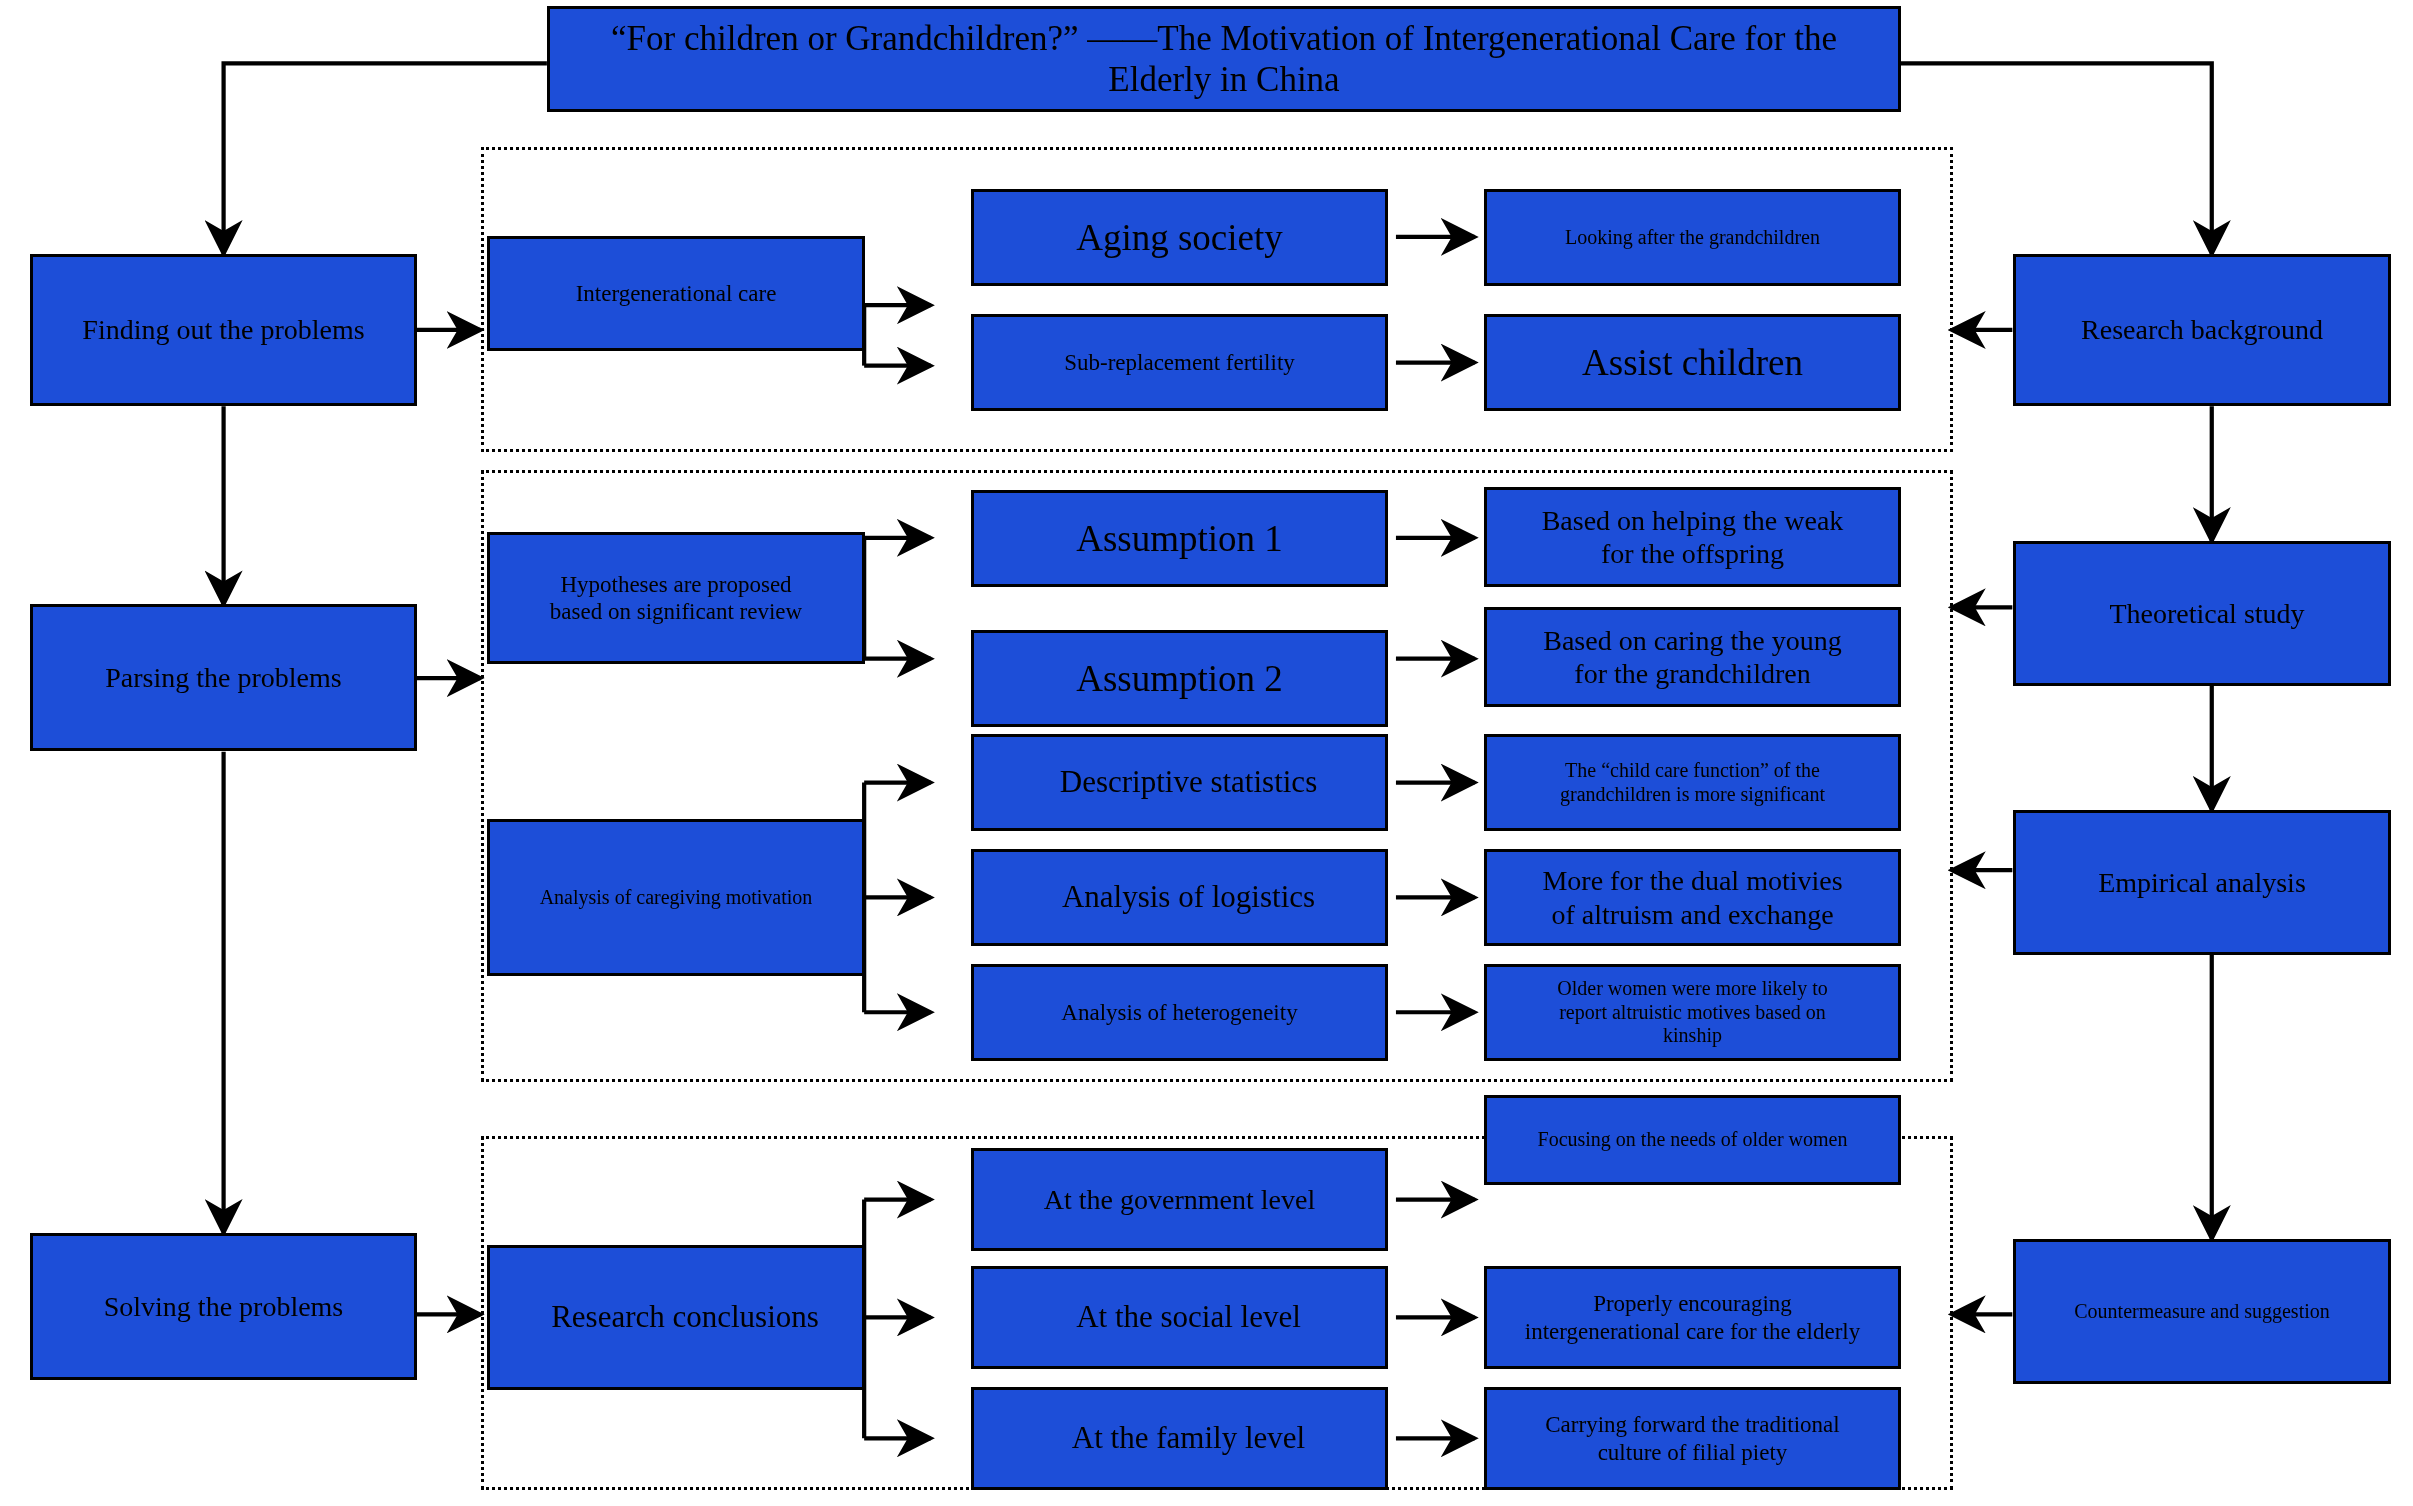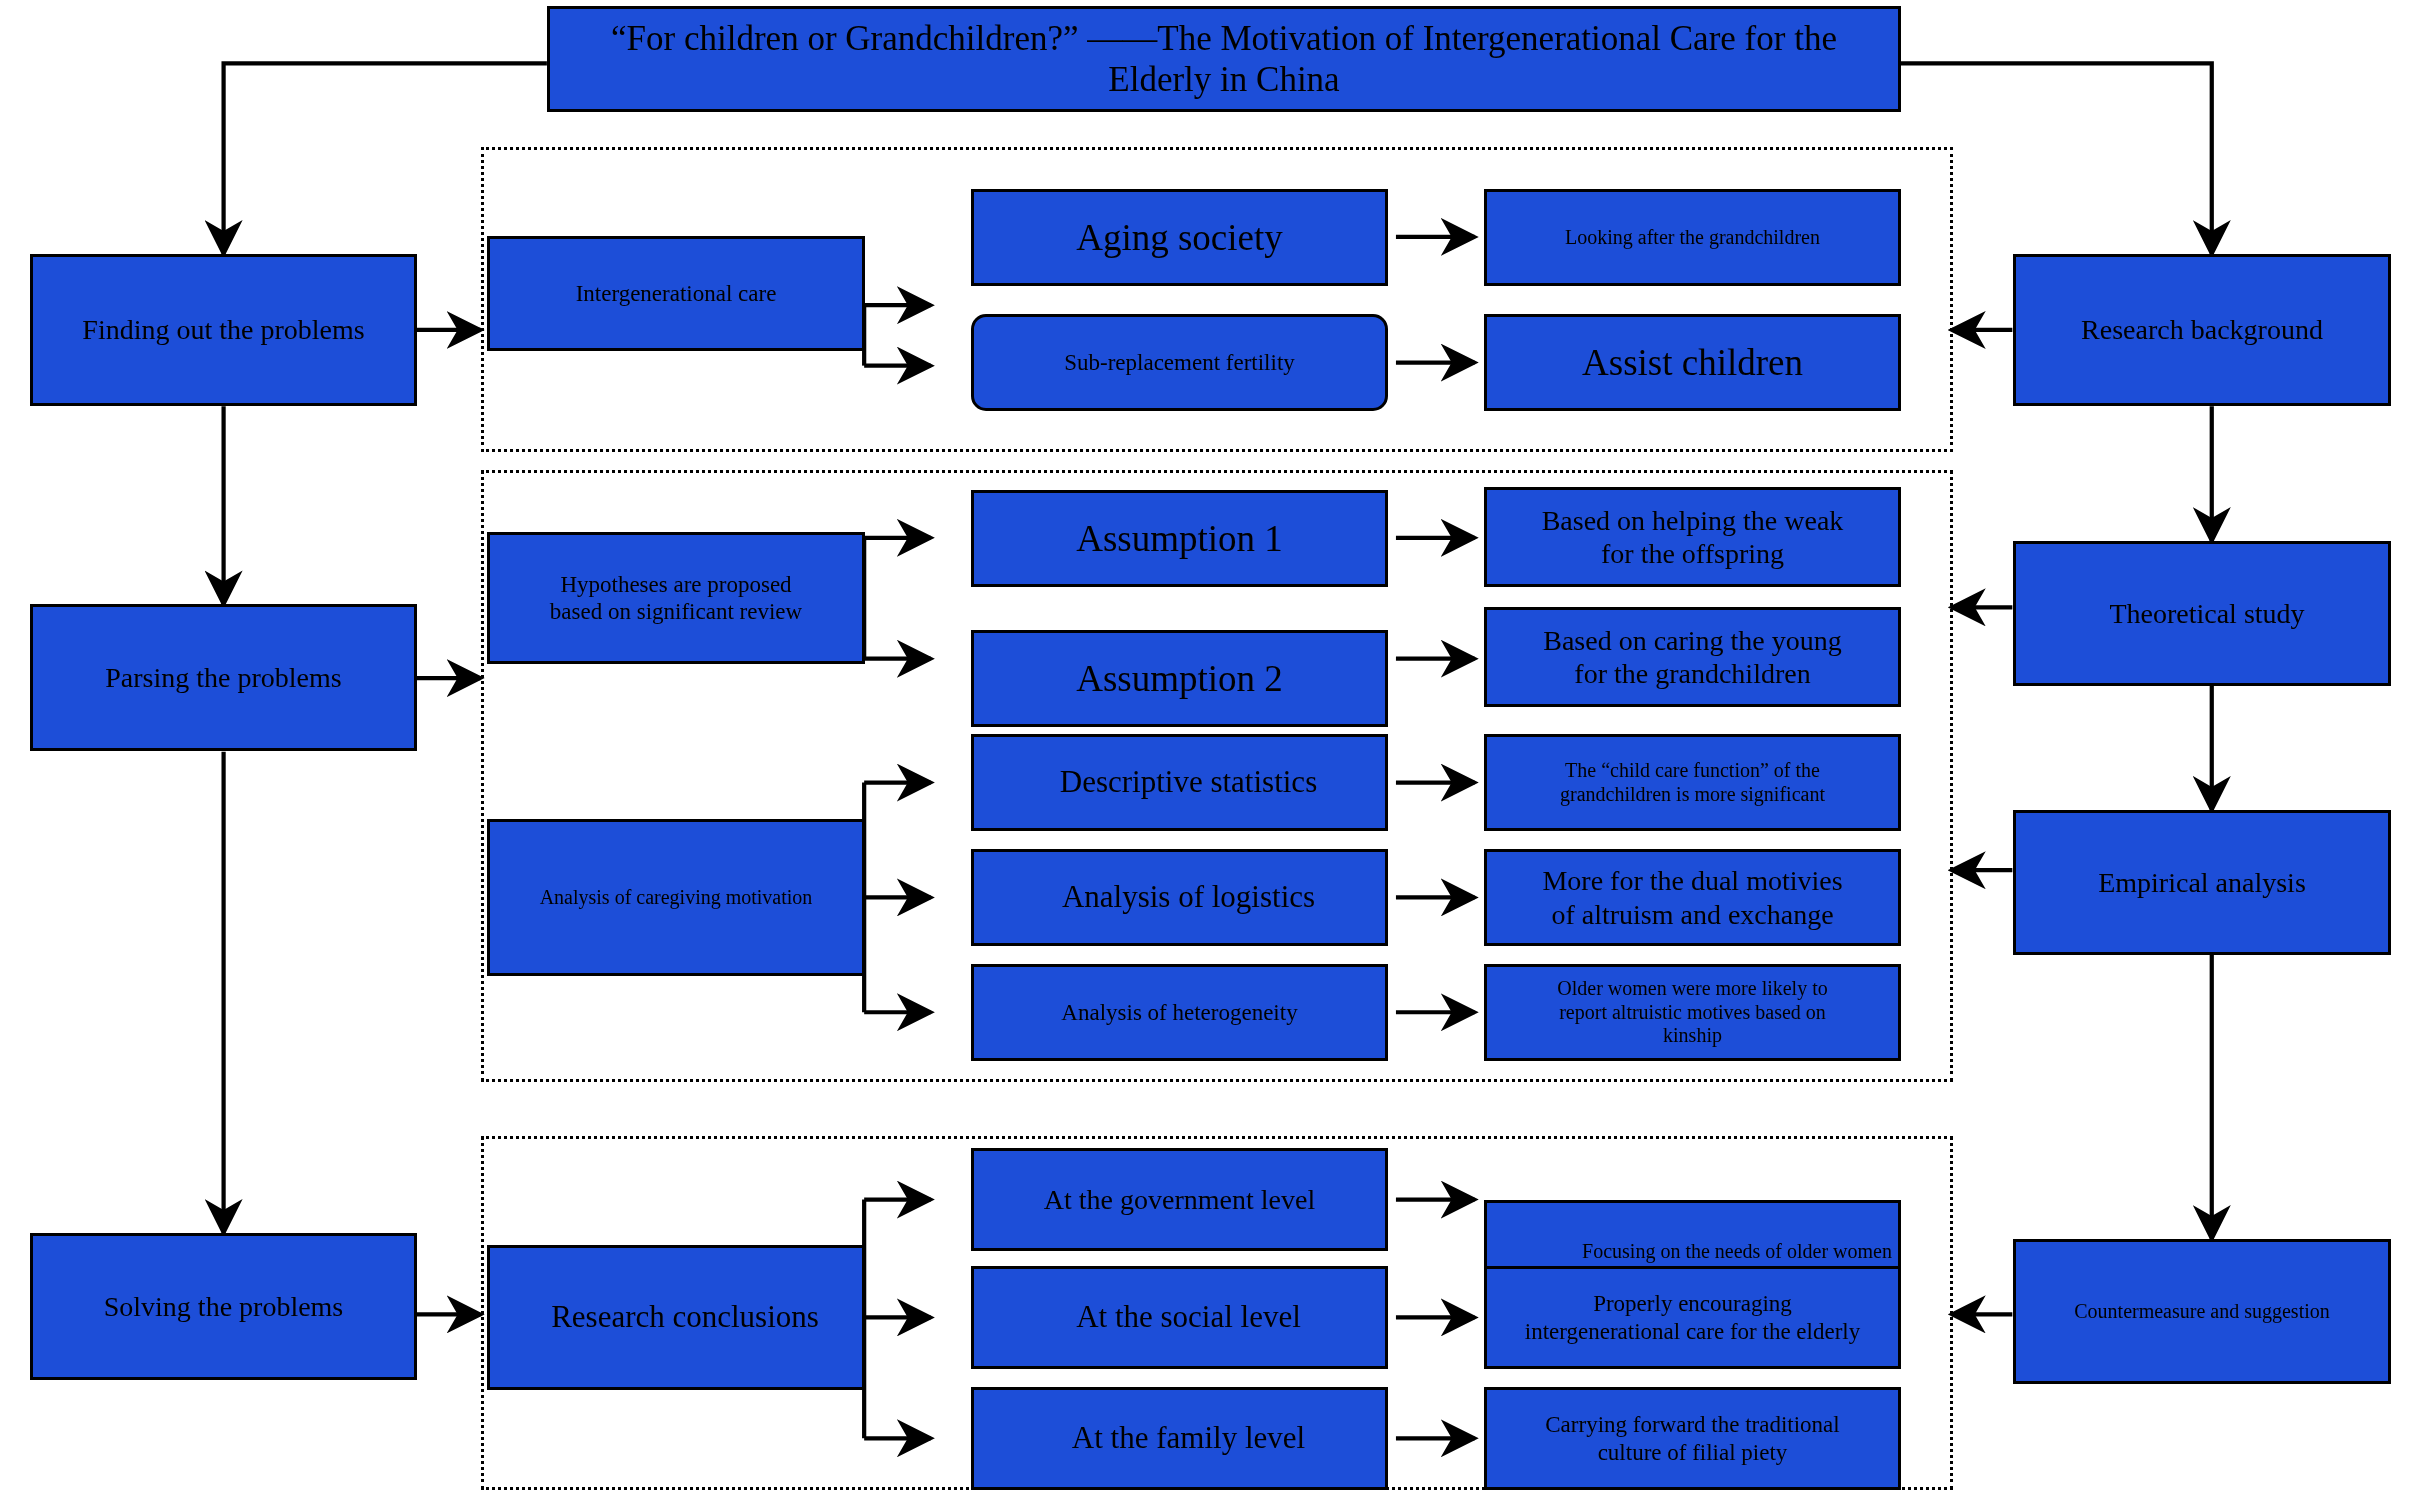--- a/index.html
+++ b/index.html
@@ -168,21 +168,21 @@
     <span class="txt">Countermeasure and suggestion</span>
   </div>
 
   <div class="node fs-sm" style="left:487px; top:236px; width:378px; height:115px;">
     <span class="txt">Intergenerational care</span>
   </div>
 
   <div class="node fs-xl" style="left:971px; top:189px; width:417px; height:97px;">
     <span class="txt">Aging society</span>
   </div>
-  <div class="node fs-sm" style="left:971px; top:314px; width:417px; height:97px;border-radius:15px;">
+  <div class="node fs-sm" style="left:971px; top:314px; width:417px; height:97px;">
     <span class="txt">Sub-replacement fertility</span>
   </div>
 
   <div class="node fs-xs" style="left:1484px; top:189px; width:417px; height:97px;">
     <span class="txt">Looking after the grandchildren</span>
   </div>
   <div class="node fs-xl" style="left:1484px; top:314px; width:417px; height:97px;">
     <span class="txt">Assist children</span>
   </div>
 
@@ -242,21 +242,21 @@
   <div class="node fs-md" style="left:971px; top:1148px; width:417px; height:103px;">
     <span class="txt">At the government level</span>
   </div>
   <div class="node fs-lg" style="left:971px; top:1266px; width:417px; height:103px;">
     <span class="txt">At the social level</span>
   </div>
   <div class="node fs-lg" style="left:971px; top:1387px; width:417px; height:103px;">
     <span class="txt">At the family level</span>
   </div>
 
-  <div class="node fs-xs" style="left:1484px; top:1200px; width:417px; height:103px;text-align:right;">
+  <div class="node fs-xs" style="left:1484px; top:1095px; width:417px; height:90px;">
     <span class="txt">Focusing on the needs of older women</span>
   </div>
   <div class="node fs-sm" style="left:1484px; top:1266px; width:417px; height:103px;">
     <span class="txt">Properly encouraging
 intergenerational care for the elderly</span>
   </div>
   <div class="node fs-sm" style="left:1484px; top:1387px; width:417px; height:103px;">
     <span class="txt">Carrying forward the traditional
 culture of filial piety</span>
   </div>

